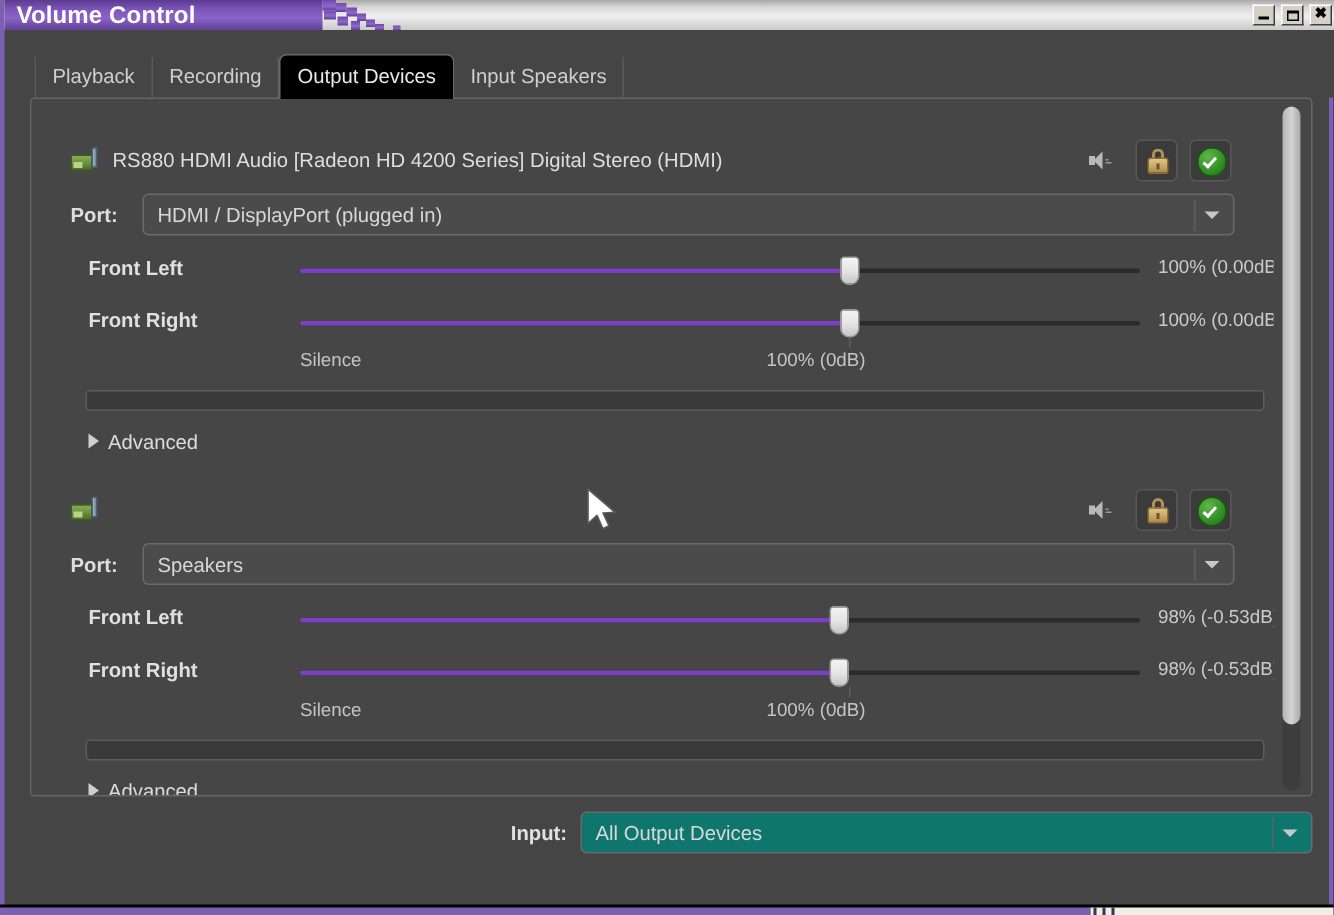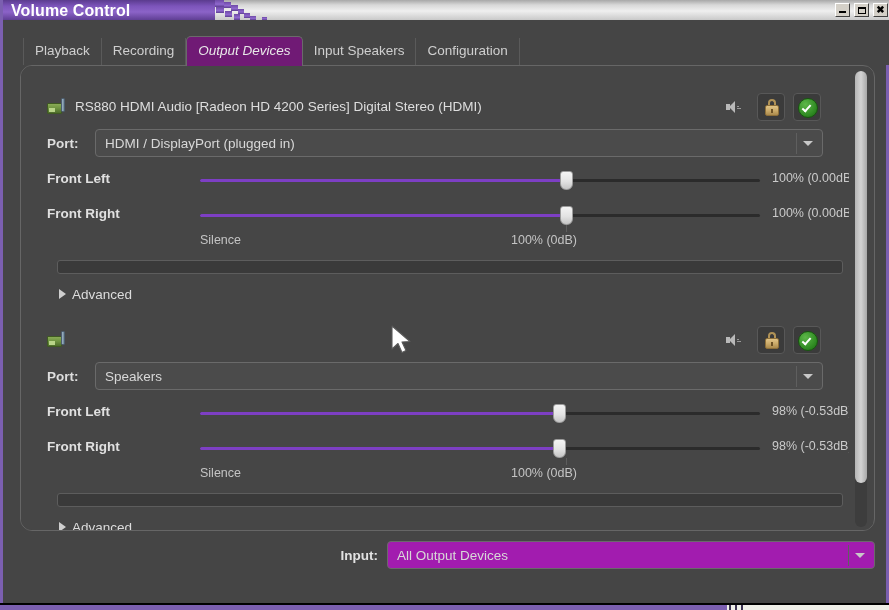--- a/index.html
+++ b/index.html
@@ -99,41 +99,40 @@
     color: #cfcfcf;
     white-space: nowrap;
     border-right: 1px solid #5a5a5a;
     box-sizing: border-box;
     height: 27px;
     line-height: 18px;
   }
   .tab:first-child { border-left: 1px solid #5a5a5a; }
   .tab.active {
     color: #e8e8e8;
-    background: #701a75;
+    background: #000000;
     border: 1px solid #6a6a6a;
     border-bottom: none;
     border-top-left-radius: 5px;
     border-top-right-radius: 5px;
     height: 30px;
     line-height: 20px;
     padding-top: 4px;
     margin-bottom: -1px;
     z-index: 3;
-    font-style: italic;
   }
 
   
   #listframe {
     position: absolute;
     left: 17px; top: 65px;
     width: 855px; height: 466px;
     box-sizing: border-box;
     border: 1px solid #666666;
-    border-radius: 12px;
+    border-radius: 3px;
     background: #464646;
     overflow: hidden;
   }
   #listinner {
     position: absolute;
     left: 0; top: 0;
     width: 829px; height: 466px;
     background: #464646;
   }
 
@@ -344,21 +343,21 @@
 
   
   .chan {
     position: absolute;
     left: 16px;
     width: 792px;
     height: 22px;
   }
   .chan-label {
     position: absolute;
-    left: 0; top: 2px;
+    left: 12px; top: 2px;
     font-size: 13.5px;
     font-weight: bold;
     color: #e0e0e0;
     white-space: nowrap;
   }
   .slider {
     position: absolute;
     top: 0;
     height: 22px;
   }
@@ -477,21 +476,21 @@
   }
   #show-label {
     font-size: 13.5px;
     font-weight: bold;
     color: #e2e2e2;
     margin-right: 9px;
   }
   #show-combo {
     width: 488px;
     height: 28px;
-    background: #a21caf;
+    background: #0f766e;
     border: 1px solid #6a6a6a;
     border-radius: 4px;
     box-sizing: border-box;
     position: relative;
     display: flex;
     align-items: center;
   }
 
   
   #taskbar {
@@ -561,21 +560,20 @@
       <span>✖</span>
     </div>
   </div>
 
   <div id="tabbar">
     <div class="tabs-row">
       <div class="tab">Playback</div>
       <div class="tab">Recording</div>
       <div class="tab active">Output Devices</div>
       <div class="tab">Input Speakers</div>
-      <div class="tab">Configuration</div>
     </div>
   </div>
 
   <div id="listframe">
     <div id="listinner">
 
       <div class="device" id="device-0">
 
         <div class="dev-head">
           <div class="dev-icon">

